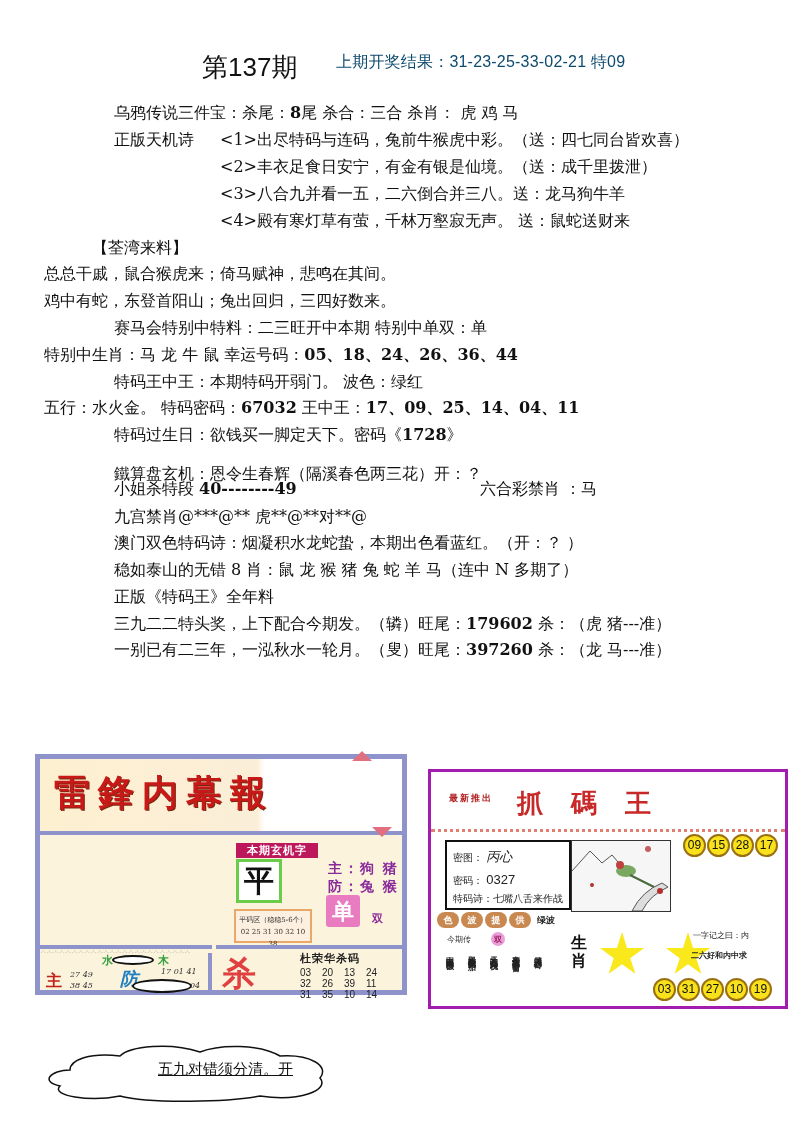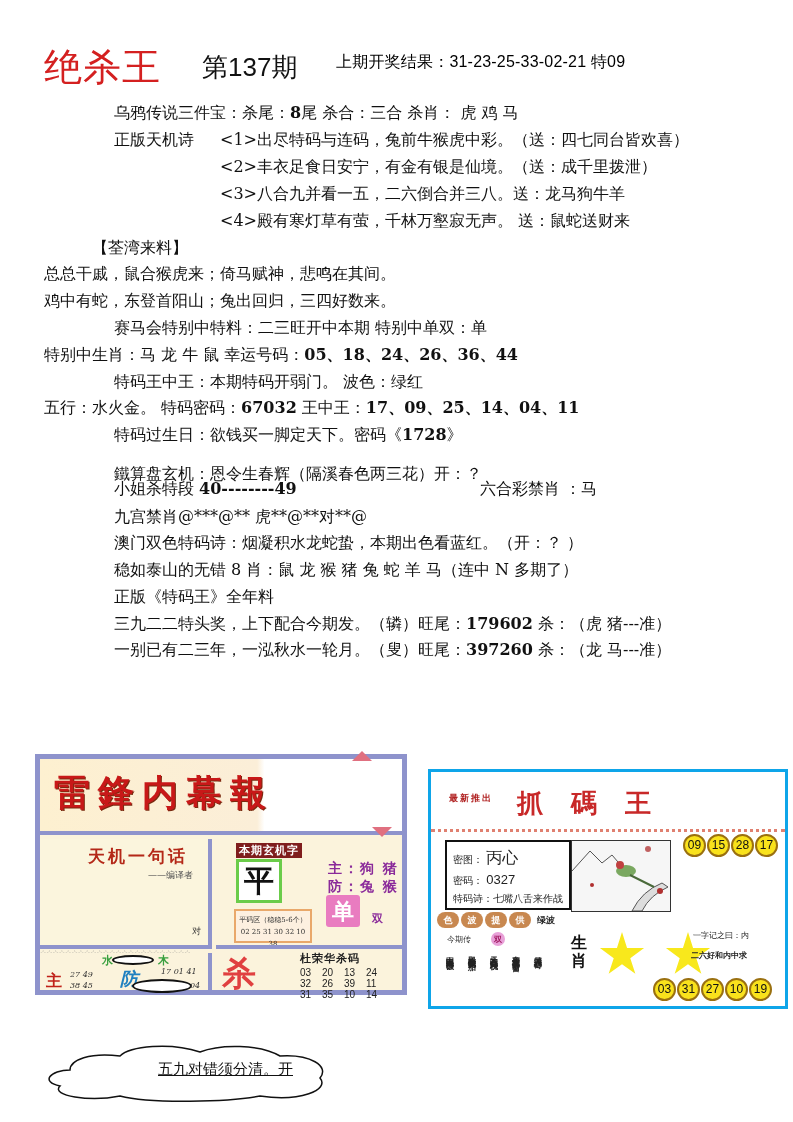--- a/index.html
+++ b/index.html
@@ -2,41 +2,41 @@
 <html><head>
 <meta charset="utf-8">
 <style>
   * { box-sizing: border-box; margin: 0; padding: 0; }
   html, body { width: 793px; height: 1122px; background: #ffffff; overflow: hidden; }
   body { position: relative; font-family: "DejaVu Serif", "Liberation Serif", serif; color: #111; }
 
   .header { position: absolute; left: 0; top: 0; width: 793px; height: 95px; }
   .brand { position: absolute; left: 44px; top: 42px; font-family: "DejaVu Serif", serif; font-size: 38px; color: #d42020; letter-spacing: 1px; }
   .issue { position: absolute; left: 202px; top: 50px; font-family: "Liberation Sans", sans-serif; font-size: 26px; color: #111; }
-  .last-result { position: absolute; left: 336px; top: 52px; font-family: "Liberation Sans", sans-serif; font-size: 16px; color: #000000; letter-spacing: 0.2px; }
+  .last-result { position: absolute; left: 336px; top: 52px; font-family: "Liberation Sans", sans-serif; font-size: 16px; color: #0c4a6e; letter-spacing: 0.2px; }
 
   .line { position: absolute; font-size: 16px; white-space: nowrap; line-height: 20px; color: #111; }
   .b { font-weight: bold; }
 
   
   .poster-l { position: absolute; left: 35px; top: 754px; width: 372px; height: 241px; background: #fbf3dc; border: 5px solid #8e93cc; }
   .pl-header { position: absolute; left: 0; top: 0; width: 362px; height: 76px; border-bottom: 4px solid #8e93cc; background: linear-gradient(90deg,#fdf0d0 0%, #fbeed8 60%, #ffffff 62%); padding-left: 32px; }
   .pl-title { position: absolute; left: 14px; top: 10px; font-size: 36px; font-weight: bold; color: #c81818; letter-spacing: 8px; text-shadow: 1px 1px 0 #7a2a10; }
   .pl-white { position: absolute; left: 228px; top: 4px; width: 134px; height: 66px; background: #fff; }
   .tri { position: absolute; width: 0; height: 0; }
   .tri-up { right: 30px; top: -8px; border-left: 10px solid transparent; border-right: 10px solid transparent; border-bottom: 10px solid #e07080; }
   .tri-down { right: 10px; top: 68px; border-left: 10px solid transparent; border-right: 10px solid transparent; border-top: 10px solid #e07080; }
 
   .pl-tj { position: absolute; left: 0; top: 80px; width: 172px; height: 106px; border-right: 4px solid #8e93cc; background: #fbf5dd; }
   .pl-tj-title { position: absolute; left: 48px; top: 6px; font-size: 17px; font-weight: bold; color: #b42818; letter-spacing: 3px; }
   .pl-tj-sub { position: absolute; left: 108px; top: 30px; font-size: 9px; color: #555; }
   .pl-tj-foot { position: absolute; left: 152px; top: 86px; font-size: 9px; color: #333; }
 
   .pl-mid { position: absolute; left: 176px; top: 80px; width: 186px; height: 106px; }
-  .pl-mid-label { position: absolute; left: 20px; top: 4px; font-size: 11px; font-weight: bold; color: #fff; background: #7f1d1d; padding: 0 3px; letter-spacing: 1px; }
+  .pl-mid-label { position: absolute; left: 20px; top: 4px; font-size: 11px; font-weight: bold; color: #fff; background: #be185d; padding: 0 11px; letter-spacing: 1px; }
   .pl-ping { position: absolute; left: 20px; top: 20px; width: 46px; height: 44px; border: 3px solid #6bcc4a; background: #fff; font-size: 30px; font-weight: bold; text-align: center; line-height: 38px; color: #111; }
   .pl-pm { position: absolute; left: 18px; top: 70px; width: 78px; height: 34px; border: 2px solid #e9a86a; background: #fdf0e0; font-size: 7px; color: #333; text-align: center; padding-top: 3px; line-height: 12px; }
   .pl-zhu { position: absolute; left: 112px; top: 20px; font-size: 14px; font-weight: bold; color: #8a2a9a; line-height: 18px; letter-spacing: 2px; }
   .pl-dan { position: absolute; left: 110px; top: 56px; width: 34px; height: 32px; background: #e97cc0; color: #fff; font-size: 22px; text-align: center; line-height: 32px; font-weight: bold; border-radius: 3px; }
   .pl-shuang { position: absolute; left: 156px; top: 72px; font-size: 11px; color: #8a2a9a; font-weight: bold; }
 
   .pl-stars { position: absolute; left: 0; top: 186px; width: 172px; height: 8px; border-top: 4px solid #8e93cc; font-size: 7px; color: #888; overflow: hidden; line-height: 8px; }
   .pl-wx { position: absolute; left: 0; top: 194px; width: 172px; height: 42px; border-right: 4px solid #8e93cc; }
   .pl-wx-shui { position: absolute; left: 62px; top: 0px; font-size: 11px; color: #3aa040; font-weight: bold; }
   .pl-oval { position: absolute; background: #fff; border: 2px solid #111; border-radius: 50%; }
@@ -45,21 +45,21 @@
   .pl-fang { position: absolute; left: 80px; top: 14px; font-size: 18px; color: #2080c0; font-weight: bold; font-style: italic; }
   .pl-nums-b { position: absolute; left: 112px; top: 14px; font-size: 8px; font-style: italic; color: #333; margin-left: 9px; }
   .pl-nums-c { position: absolute; left: 150px; top: 28px; font-size: 8px; font-style: italic; color: #333; }
 
   .pl-kill { position: absolute; left: 176px; top: 186px; width: 186px; height: 50px; border-top: 4px solid #8e93cc; }
   .pl-kill-glyph { position: absolute; left: 6px; top: 2px; font-size: 34px; color: #e04040; font-weight: bold; }
   .pl-kill-title { position: absolute; left: 84px; top: 2px; font-size: 11px; font-weight: bold; letter-spacing: 1px; color: #222; }
   .pl-kill-grid { position: absolute; left: 84px; top: 18px; display: grid; grid-template-columns: repeat(4, 22px); row-gap: 0; font-family: "Liberation Sans", sans-serif; font-size: 10px; line-height: 11px; color: #222; }
 
   
-  .poster-r { position: absolute; left: 428px; top: 769px; width: 360px; height: 240px; background: #ffffff; border: 3px solid #0ea5e9; }
+  .poster-r { position: absolute; left: 428px; top: 769px; width: 360px; height: 240px; background: #ffffff; border: 3px solid #a21caf; }
   .pr-header { position: absolute; left: 0; top: 0; width: 354px; height: 60px; border-bottom: 3px dotted #e08070; }
   .pr-new { position: absolute; left: 18px; top: 20px; font-size: 9px; font-weight: bold; color: #b02020; letter-spacing: 2px; }
   .pr-title { position: absolute; left: 86px; top: 14px; font-size: 26px; font-weight: bold; color: #c82828; letter-spacing: 28px; }
 
   .pr-code { position: absolute; left: 14px; top: 68px; width: 126px; height: 70px; border: 2px solid #111; background: #fff; font-size: 10px; color: #222; }
   .pr-code .r { position: absolute; left: 6px; white-space: nowrap; }
   .pr-pic { position: absolute; left: 140px; top: 68px; width: 100px; height: 72px; border: 1px solid #333; background: #f6f6f6; overflow: hidden; }
   .pr-ball-row { position: absolute; display: flex; gap: 1px; }
   .ball { width: 23px; height: 23px; border-radius: 50%; background: #f9e21c; border: 2px solid #9a7010; font-family: "Liberation Sans", sans-serif; font-size: 12px; text-align: center; line-height: 19px; color: #111; }
   .pr-wx { position: absolute; left: 250px; top: 88px; width: 104px; height: 52px; border: 2px solid #111; font-size: 11px; line-height: 20px; padding: 4px; }
@@ -80,21 +80,20 @@
   .pr-note2 { position: absolute; left: 260px; top: 178px; font-size: 8px; font-weight: bold; color: #222; }
 
   
   .cloud { position: absolute; left: 30px; top: 1040px; width: 300px; height: 64px; }
   .cloud-text { position: absolute; left: 128px; top: 20px; font-size: 15px; color: #111; white-space: nowrap; text-decoration: underline; }
 </style>
 </head>
 <body>
 
 <div class="header">
-  <div class="brand">绝杀王</div>
   <div class="issue">第137期</div>
   <div class="last-result">
     <span>上期开奖结果：</span><span>31-23-25-33-02-21</span>&nbsp;<span>特09</span>
   </div>
 </div>
 
 <div class="line" style="left:114px;top:103px;">
   <span>乌鸦传说三件宝：杀尾：</span><span class="b">8</span><span>尾  杀合：三合  杀肖：  虎  鸡  马</span>
 </div>
 <div class="line" style="left:114px;top:130px;">正版天机诗</div>
@@ -134,25 +133,20 @@
 </div>
 
 <div class="poster-l">
   <div class="pl-header">
     <div class="pl-title">雷鋒内幕報</div>
     <div class="pl-white"></div>
     <div class="tri tri-up"></div>
     <div class="tri tri-down"></div>
   </div>
 
-  <div class="pl-tj">
-    <div class="pl-tj-title">天机一句话</div>
-    <div class="pl-tj-sub">——编译者</div>
-    <div class="pl-tj-foot">对</div>
-  </div>
 
   <div class="pl-mid">
     <div class="pl-mid-label">本期玄机字</div>
     <div class="pl-ping">平</div>
     <div class="pl-pm">
       <div>平码区（稳稳5-6个）</div>
       <div>02 25 31 30 32 10 38</div>
     </div>
     <div class="pl-zhu">
       <div>主：狗  猪</div>
@@ -199,21 +193,21 @@
   </div>
 </div>
 
 <div class="poster-r">
   <div class="pr-header">
     <div class="pr-new">最新推出</div>
     <div class="pr-title">抓碼王</div>
   </div>
 
   <div class="pr-code">
-    <div class="r" style="top:6px;"><span>密图：</span> <span style="font-size:16px;">丙心</span></div>
+    <div class="r" style="top:6px;"><span>密图：</span> <span style="font-size:13px;font-style:italic;">丙心</span></div>
     <div class="r" style="top:30px;"><span>密码：</span> <span style="font-family:'Liberation Sans',sans-serif;font-size:13px;margin-top:16px;">0327</span></div>
     <div class="r" style="top:50px;"><span>特码诗：</span><span>七嘴八舌来作战</span></div>
   </div>
 
   <div class="pr-pic">
     <svg width="100" height="72" viewBox="0 0 100 72">
       <polyline points="0,30 18,10 30,22 40,14 52,28" fill="none" stroke="#555" stroke-width="1"></polyline>
       <path d="M60 70 Q70 50 90 42 L96 46 Q78 54 70 70 Z" fill="#ddd" stroke="#555" stroke-width="1"></path>
       <ellipse cx="54" cy="30" rx="10" ry="6" fill="#7aa860"></ellipse>
       <circle cx="48" cy="24" r="4" fill="#c04040"></circle>

